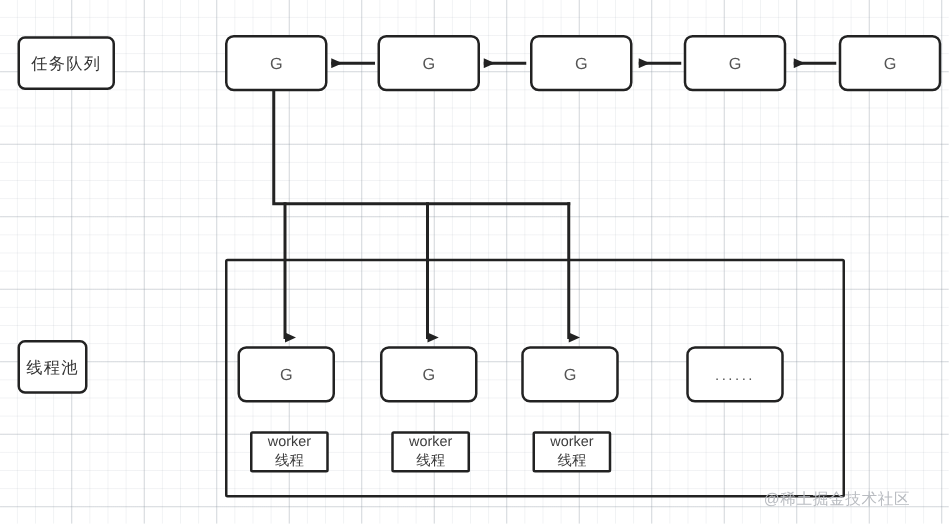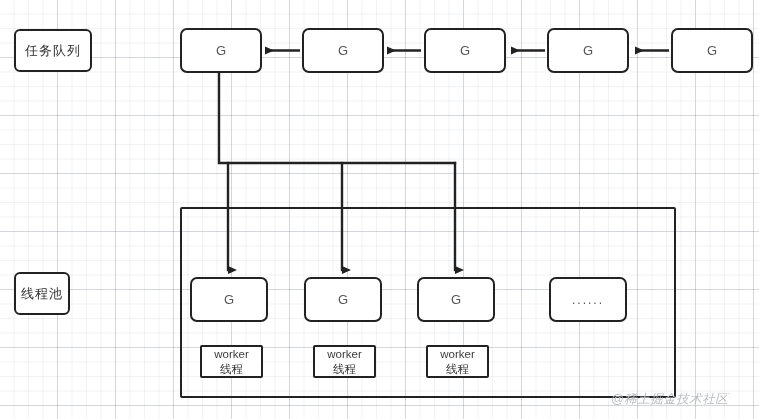--- a/index.html
+++ b/index.html
@@ -79,21 +79,20 @@
     border: 2.4px solid #222222;
     border-radius: 2px;
     background: transparent;
   }
   .watermark {
     position: absolute;
     font-size: 12.5px;
     color: #b9bcc1;
     white-space: nowrap;
     letter-spacing: 0.5px;
-    font-style: italic;
   }
 </style>
 </head>
 <body>
 
 <div id="canvas">
 
   <svg class="wires" viewBox="0 0 759 419" xmlns="http://www.w3.org/2000/svg">
     <defs>
       <marker id="arrow-left" markerWidth="10" markerHeight="10" refX="9" refY="4" orient="auto" markerUnits="userSpaceOnUse">

